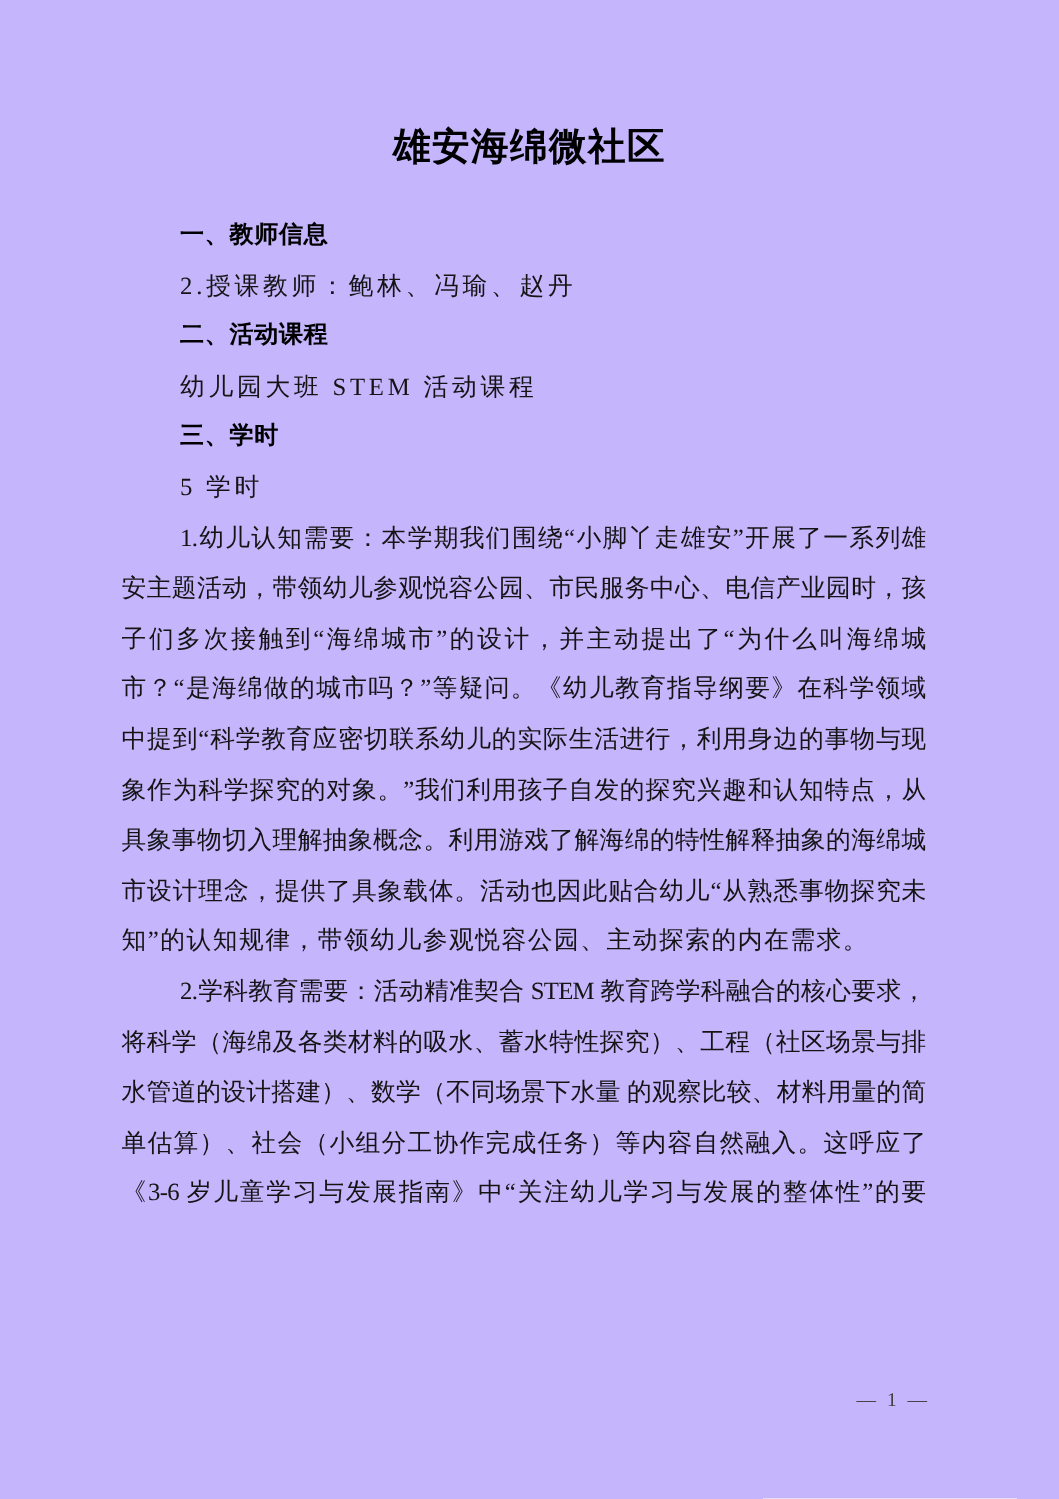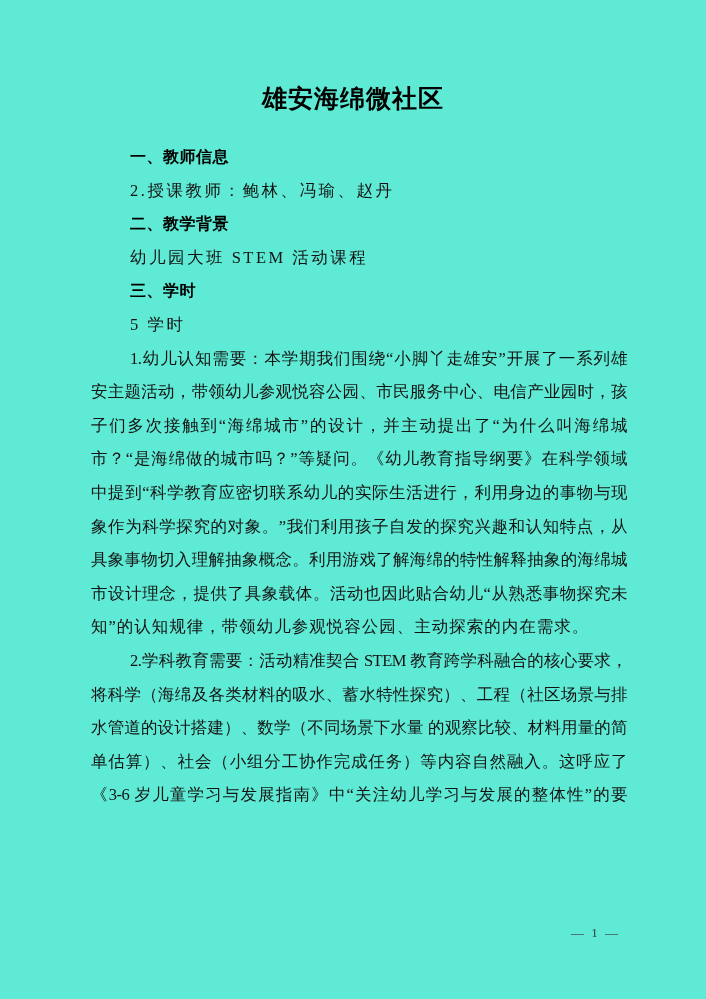--- a/index.html
+++ b/index.html
@@ -4,42 +4,42 @@
 <style>
   html, body {
     margin: 0;
     padding: 0;
     background: #ffffff;
   }
   .page {
     position: relative;
     width: 706px;
     height: 999px;
-    background: #5eead4;
+    background: #c4b5fd;
     overflow: hidden;
     font-family: "Liberation Serif", serif;
     color: #141414;
   }
   .doc-title {
     position: absolute;
     top: 80px;
     left: 0;
     width: 100%;
     text-align: center;
     font-family: "Liberation Sans", sans-serif;
     font-weight: 700;
     font-size: 25px;
     line-height: 36px;
     letter-spacing: 1px;
     color: #000000;
   }
   .body-col {
     position: absolute;
     top: 140px;
-    left: 91px;
+    left: 81px;
     width: 536px;
   }
   .line {
     height: 33.6px;
     line-height: 33.6px;
     font-size: 16.5px;
     letter-spacing: -0.5px;
     text-align: justify;
     text-align-last: justify;
     overflow: hidden;
@@ -83,21 +83,21 @@
 </style>
 </head>
 <body>
 
 <div class="page">
   <div class="doc-title">雄安海绵微社区</div>
 
   <div class="body-col">
       <div class="line heading">一、教师信息</div>
       <div class="line item">2.授课教师：鲍林、冯瑜、赵丹</div>
-      <div class="line heading">二、教学背景</div>
+      <div class="line heading">二、活动课程</div>
       <div class="line item">幼儿园大班 STEM 活动课程</div>
       <div class="line heading">三、学时</div>
       <div class="line item">5 学时</div>
       <div class="line first">1.幼儿认知需要：本学期我们围绕“小脚丫走雄安”开展了一系列雄</div>
       <div class="line mid">安主题活动，带领幼儿参观悦容公园、市民服务中心、电信产业园时，孩</div>
       <div class="line mid">子们多次接触到“海绵城市”的设计，并主动提出了“为什么叫海绵城</div>
       <div class="line mid">市？“是海绵做的城市吗？”等疑问。《幼儿教育指导纲要》在科学领域</div>
       <div class="line mid">中提到“科学教育应密切联系幼儿的实际生活进行，利用身边的事物与现</div>
       <div class="line mid">象作为科学探究的对象。”我们利用孩子自发的探究兴趣和认知特点，从</div>
       <div class="line mid">具象事物切入理解抽象概念。利用游戏了解海绵的特性解释抽象的海绵城</div>

